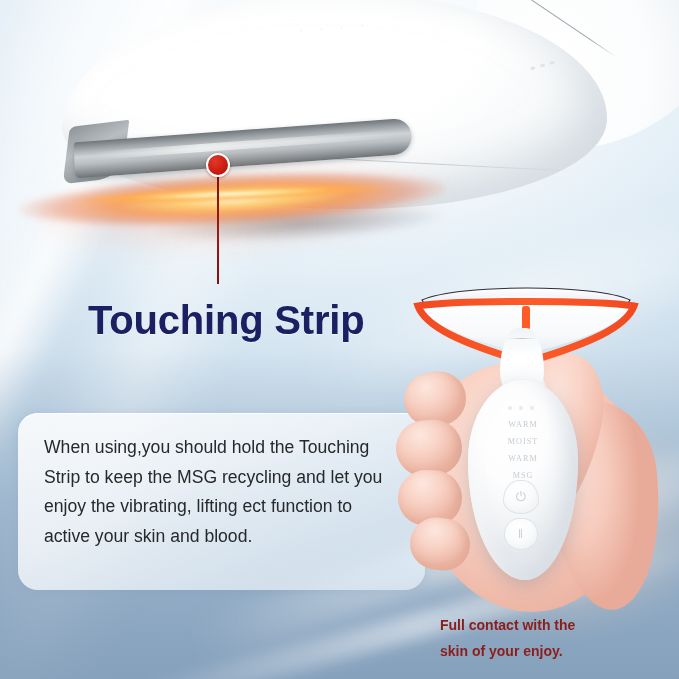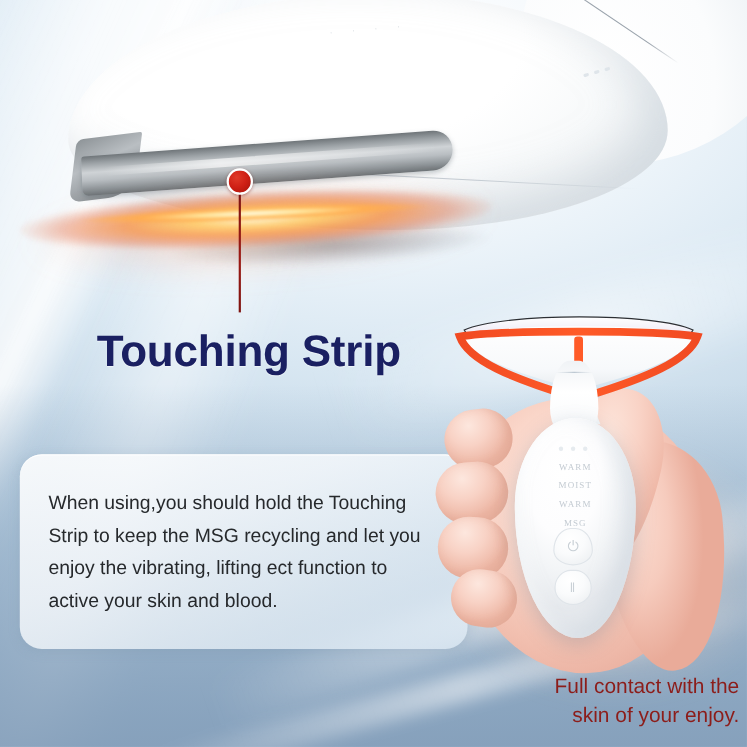--- a/index.html
+++ b/index.html
@@ -189,21 +189,21 @@
     text-shadow: 0 1px 1px rgba(255,255,255,0.55);
   }
 
   
   .card {
     position: absolute; left: 18px; top: 413px; width: 407px; height: 177px;
     border-radius: 20px;
     background: linear-gradient(155deg, rgba(255,255,255,0.88) 0%, rgba(250,252,254,0.80) 38%, rgba(236,244,250,0.74) 70%, rgba(226,238,248,0.70) 100%);
     box-shadow: 0 2px 10px rgba(120,145,170,0.22), inset 0 1px 0 rgba(255,255,255,0.9);
     box-sizing: border-box;
-    padding: 30px 24px 0 26px;
+    padding: 20px 24px 0 26px;
   }
   .card p {
     margin: 0;
     font-size: 17.6px;
     line-height: 29.5px;
     color: #26292c;
     font-weight: 400;
   }
 
   
@@ -285,24 +285,23 @@
   .btn-mode {
     left: 104px; top: 238px; width: 32px; height: 30px;
     border-radius: 44% 44% 50% 50% / 52% 52% 48% 48%;
     font-size: 12px; letter-spacing: 1px;
   }
 
   
   .caption {
     position: absolute; left: 440px; top: 612px; width: 232px;
     color: #8c1d1a;
-    font-size: 19px;
-    font-weight: 400;
+    font-size: 14px;
+    font-weight: 700;
     line-height: 26px;
-    text-align: right;
   }
 </style>
 </head>
 <body>
 
 <div id="stage">
 
   <div class="bg-base"></div>
   <div class="streak s1"></div>
   <div class="streak s2"></div>

